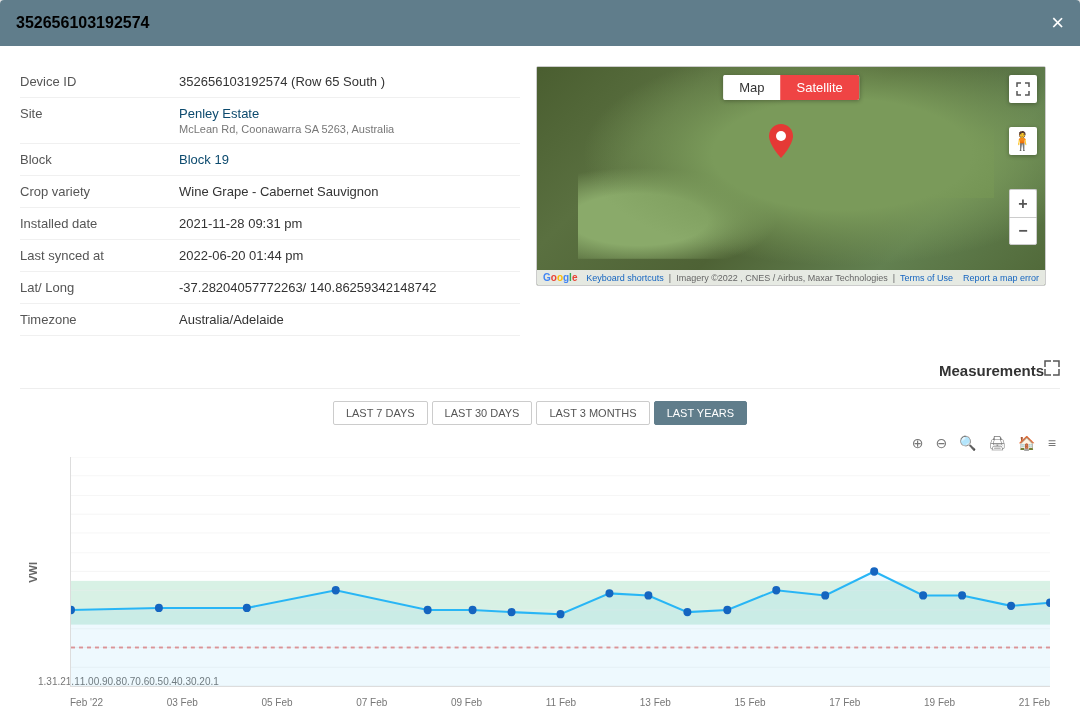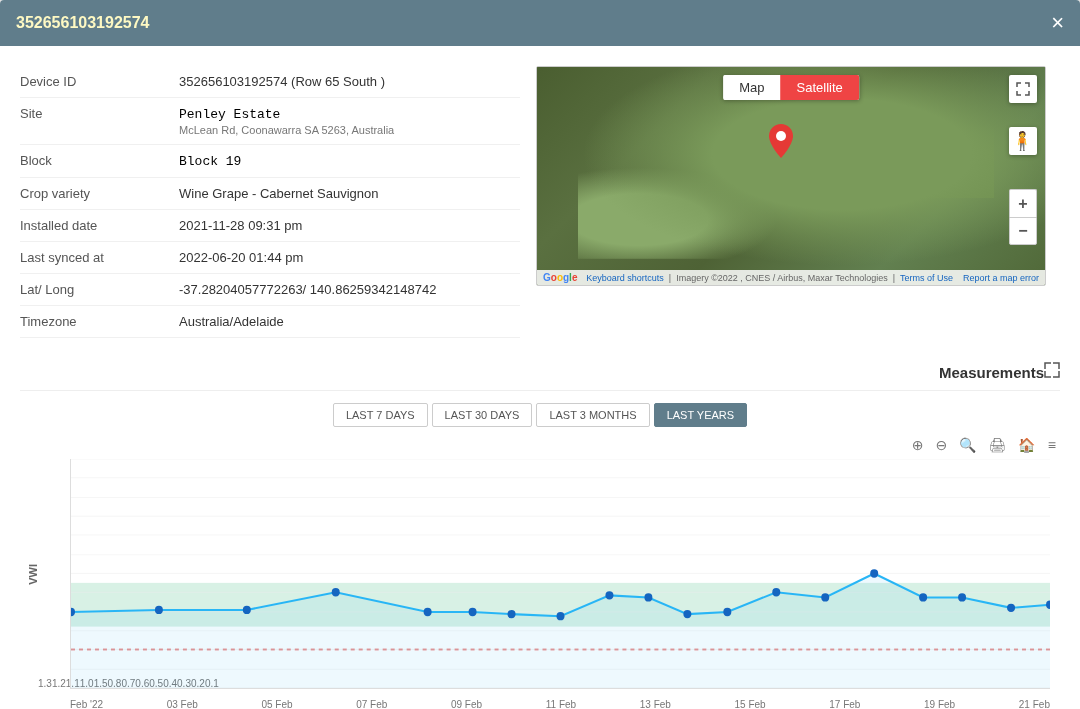--- a/index.html
+++ b/index.html
@@ -1,26 +1,26 @@
 <!DOCTYPE html>
 <html><head>
   <meta charset="utf-8">
   <style>
     * { box-sizing: border-box; margin: 0; padding: 0; }
     body { font-family: Arial, sans-serif; background: #f0f0f0; display: flex; justify-content: center; align-items: center; min-height: 100vh; }
     .modal { width: 1080px; min-height: 709px; background: #fff; border-radius: 4px; overflow: hidden; position: relative; box-shadow: 0 4px 20px rgba(0,0,0,0.3); }
     .modal-header { background: #607d8b; color: #fff; padding: 12px 16px; display: flex; justify-content: space-between; align-items: center; }
-    .modal-title { font-size: 16px; font-weight: bold; color: #fef9c3; }
+    .modal-title { font-size: 16px; font-weight: bold; color: #000000; }
     .close-btn { background: none; border: none; color: #fff; font-size: 22px; cursor: pointer; line-height: 1; }
     .modal-body { padding: 20px; display: flex; flex-wrap: wrap; gap: 16px; }
     .info-section { flex: 0 0 500px; }
     .info-row { display: flex; padding: 8px 0; border-bottom: 1px solid #f0f0f0; align-items: flex-start; }
     .info-label { flex: 0 0 130px; font-size: 13px; color: #555; font-weight: 500; }
     .info-value { font-size: 13px; color: #333; margin-left: 29px; }
-    .info-value a { color: #000000; text-decoration: none; font-family: Liberation Mono, monospace; }
+    .info-value a { color: #0c4a6e; text-decoration: none; }
     .site-sub { font-size: 11px; color: #777; margin-top: 2px; }
     .map-section { flex: 0 0 510px; height: 220px; position: relative; border: 1px solid #ccc; overflow: hidden; border-radius: 2px; }
     .map-container { width: 100%; height: 100%; background: #4a5a3a; position: relative; overflow: hidden; }
     .map-tabs { position: absolute; top: 8px; left: 50%; transform: translateX(-50%); background: #fff; border-radius: 2px; display: flex; overflow: hidden; box-shadow: 0 1px 4px rgba(0,0,0,0.3); z-index: 10; }
     .map-tab { padding: 5px 16px; font-size: 13px; cursor: pointer; background: #fff; border: none; color: #333; }
     .map-tab.active { background: #ef4444; color: #fff; }
     .map-fullscreen { position: absolute; top: 8px; right: 8px; background: #fff; border: none; width: 28px; height: 28px; display: flex; align-items: center; justify-content: center; cursor: pointer; box-shadow: 0 1px 4px rgba(0,0,0,0.3); z-index: 10; border-radius: 2px; }
     .map-person { position: absolute; top: 60px; right: 8px; background: #fff; border: none; width: 28px; height: 28px; display: flex; align-items: center; justify-content: center; cursor: pointer; box-shadow: 0 1px 4px rgba(0,0,0,0.3); z-index: 10; border-radius: 2px; font-size: 16px; }
     .map-zoom { position: absolute; bottom: 40px; right: 8px; display: flex; flex-direction: column; z-index: 10; }
     .map-zoom-btn { background: #fff; border: 1px solid #ccc; width: 28px; height: 28px; display: flex; align-items: center; justify-content: center; cursor: pointer; font-size: 16px; font-weight: bold; color: #555; }
@@ -207,21 +207,21 @@
 
         <div style="position:absolute; left:4px; top:0; bottom:30px; width:18px; display:flex; align-items:center; justify-content:center;">
           <span style="font-size:11px; color:#666; font-weight:600; writing-mode:vertical-rl; transform:rotate(180deg);">VWI</span>
         </div>
 
         <div style="position:absolute; left:18px; right: calc(100% - 50px); top:0; bottom:30px; display:flex; justify-content:space-between; align-items:flex-end; padding-right:4px;">
           <span class="yaxis-label">1.3</span>
           <span class="yaxis-label">1.2</span>
           <span class="yaxis-label">1.1</span>
           <span class="yaxis-label">1.0</span>
-          <span class="yaxis-label">1.5</span>
+          <span class="yaxis-label">0.9</span>
           <span class="yaxis-label">0.8</span>
           <span class="yaxis-label">0.7</span>
           <span class="yaxis-label">0.6</span>
           <span class="yaxis-label">0.5</span>
           <span class="yaxis-label">0.4</span>
           <span class="yaxis-label">0.3</span>
           <span class="yaxis-label">0.2</span>
           <span class="yaxis-label">0.1</span>
         </div>
 

